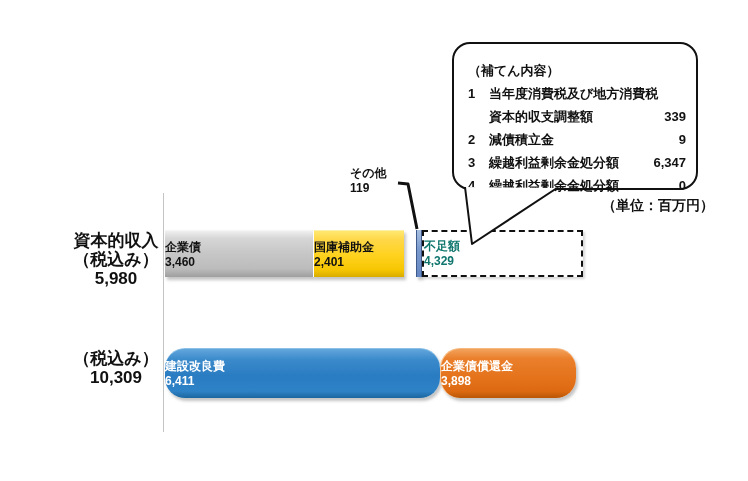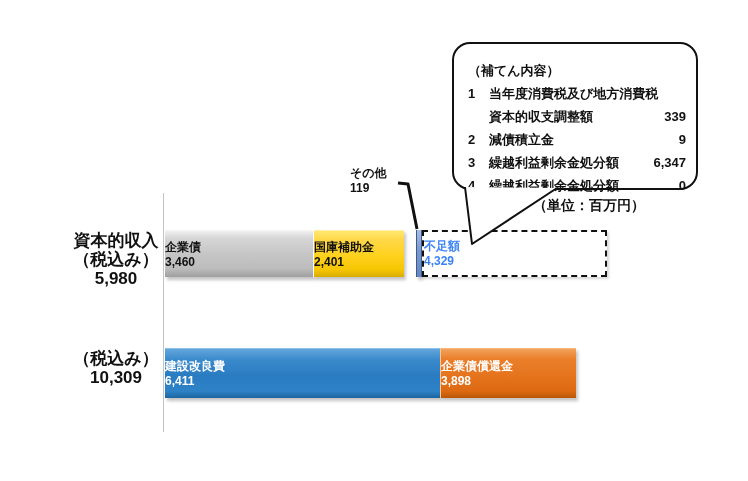--- a/index.html
+++ b/index.html
@@ -16,60 +16,60 @@
     background:#fff; border:2px solid #111; border-radius:18px;
     padding:15px 10px 0 14px; z-index:2;
   }
   .c-title { font-size:13px; line-height:23px; }
   .c-row { display:flex; font-size:13px; line-height:23px; }
   .c-no { width:21px; flex:0 0 21px; }
   .c-label { flex:1 1 auto; white-space:nowrap; }
   .c-val { flex:0 0 auto; text-align:right; }
   .overlay { position:absolute; left:0; top:0; z-index:3; pointer-events:none; }
   .unit-label {
-    position:absolute; left:533px; top:197px; width:158px;
-    text-align:left; font-size:14px; z-index:2;
+    position:absolute; left:556px; top:197px; width:158px;
+    text-align:right; font-size:14px; z-index:2;
   }
   
   .other-anno {
     position:absolute; left:350px; top:166px; width:54px;
     text-align:left; font-size:12px; line-height:15px;
   }
   
   .y-axis { position:absolute; left:163px; top:193px; width:1px; height:239px; background:#c4c4c4; }
   
   .bar-label { position:absolute; left:72px; width:88px; text-align:center; font-size:17px; line-height:19px; }
   .bar-label.income  { top:231px; }
   .bar-label.expense { top:349px; }
   
   .seg {
     position:absolute; display:flex; flex-direction:column;
     justify-content:center; gap:1px;
     font-size:12px; line-height:14px; overflow:visible; white-space:nowrap;
   }
   .row1 .seg { top:230px; height:47px; }
-  .row2 .seg { top:348px; height:50px; }
+  .row2 .seg { top:348px; height:50px;border-radius:20px; }
   .shadowed { box-shadow:2px 3px 3px rgba(125,125,125,.45); }
   .seg.gray {
     left:165px; width:148px; color:#111;
     background:linear-gradient(180deg,#f0f0f0 0%,#d6d6d6 16%,#c6c6c6 50%,#bcbcbc 82%,#9f9f9f 100%);
     border-top:1px solid #f5f5f5;
   }
   .seg.yellow {
     left:313px; width:91px; color:#111;
     background:linear-gradient(180deg,#ffe870 0%,#ffd84a 18%,#ffd21f 52%,#f6c603 84%,#d8ac00 100%);
     border-top:1px solid #fff0a8; border-left:1px solid #fff;
   }
   .seg.thinblue {
     left:416px; width:6px;
     background:linear-gradient(180deg,#a9bfe0 0%,#7b9bce 40%,#6586c2 100%);
     border-left:1px solid #3d5a8a; border-right:1px solid #3d5a8a;
   }
   .seg.deficit {
-    left:422px; width:185px; color:#3b82f6;
+    left:422px; width:161px; color:#0f766e;
     background:#fff; border:2px dashed #111;
     box-shadow:2px 2px 2px rgba(160,160,160,.4);
   }
   .seg.blue {
     left:165px; width:275px; color:#fff;
     background:linear-gradient(180deg,#63a6dc 0%,#3a8acb 22%,#2a7cc2 55%,#2e82c6 86%,#1c669f 100%);
     border-top:1px solid #8cc0e6;
   }
   .seg.orange {
     left:440px; width:136px; color:#fff;

